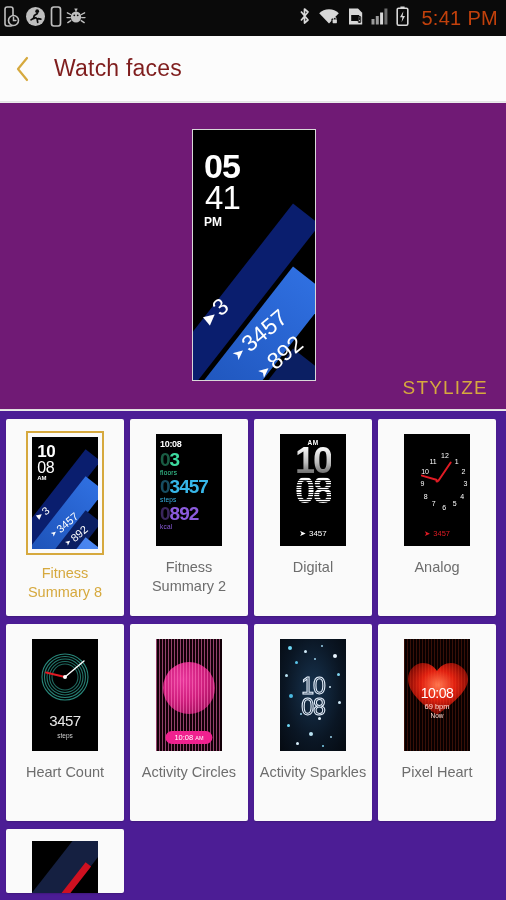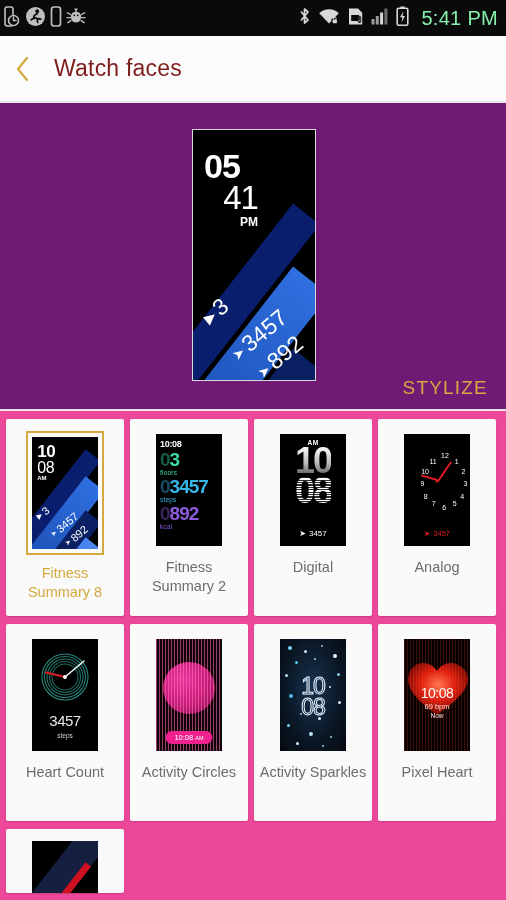--- a/index.html
+++ b/index.html
@@ -14,21 +14,21 @@
   
   .statusbar {
     position: absolute; top: 0; left: 0; width: 506px; height: 36px;
     background: #0a0a0a;
     display: flex; align-items: center; padding: 0 8px 0 4px;
   }
   .sb-left { display: flex; align-items: center; gap: 4px; }
   .sb-right { margin-left: auto; display: flex; align-items: center; gap: 7px; }
   .sb-ico { display: block; }
   .sb-time {
-    color: #86efac; font-size: 20px; letter-spacing: 0.3px;
+    color: #c2410c; font-size: 20px; letter-spacing: 0.3px;
     margin-left: 5px; font-family: "Liberation Sans", sans-serif;
   }
 
   
   .header {
     position: absolute; top: 36px; left: 0; width: 506px; height: 66px;
     background: #fcfcfc; display: flex; align-items: center;
     border-bottom: 1px solid #e3e3e3;
   }
   .back-chevron {
@@ -61,34 +61,34 @@
 
   
   .fs1 { position: relative; width: 100%; height: 100%; background:#000; overflow:hidden; }
   .fs1 .stripe {
     position: absolute; left: -60%; width: 230%; height: 34px;
     transform: rotate(-52deg); transform-origin: left top;
   }
   .fs1-time { position: absolute; left: 9%; top: 8%; color:#fff; }
   .fs1-hh { font-size: 34px; font-weight: 700; line-height: 0.95; letter-spacing:-1px;}
   .fs1-mm { font-size: 33px; font-weight: 300; line-height: 0.95; letter-spacing:-1px;text-align:right;}
-  .fs1-ap { font-size: 12px; font-weight: 700; line-height: 1.4; margin-left: 36px; }
+  .fs1-ap { font-size: 12px; font-weight: 700; line-height: 1.4; }
   .fs1-stat {
     position: absolute; color:#fff; font-size: 23px; font-weight: 400;
     transform: rotate(-40deg); white-space: nowrap;
     display: flex; align-items: center; gap: 3px;
   }
   .fs1-stat .gly { font-size: 14px; }
 
   
   .grid {
     position: absolute; top: 411px; left: 0; width: 506px; height: 489px;
     padding: 8px 6px 0 6px;
     display: flex; flex-wrap: wrap; align-content: flex-start;
-    gap: 8px 6px; background: #ec4899;
+    gap: 8px 6px; background: #4c1d95;
   }
   .card {
     width: 118px; background: #fafafa; border-radius: 2px;
     box-shadow: 0 1px 1.5px rgba(0,0,0,0.16);
     display: flex; flex-direction: column; align-items: center;
     padding: 12px 4px 10px 4px; cursor: pointer;
     height: 197px;
   }
   .thumb-wrap {
     width: 72px; height: 118px; display:flex; align-items:center; justify-content:center;

